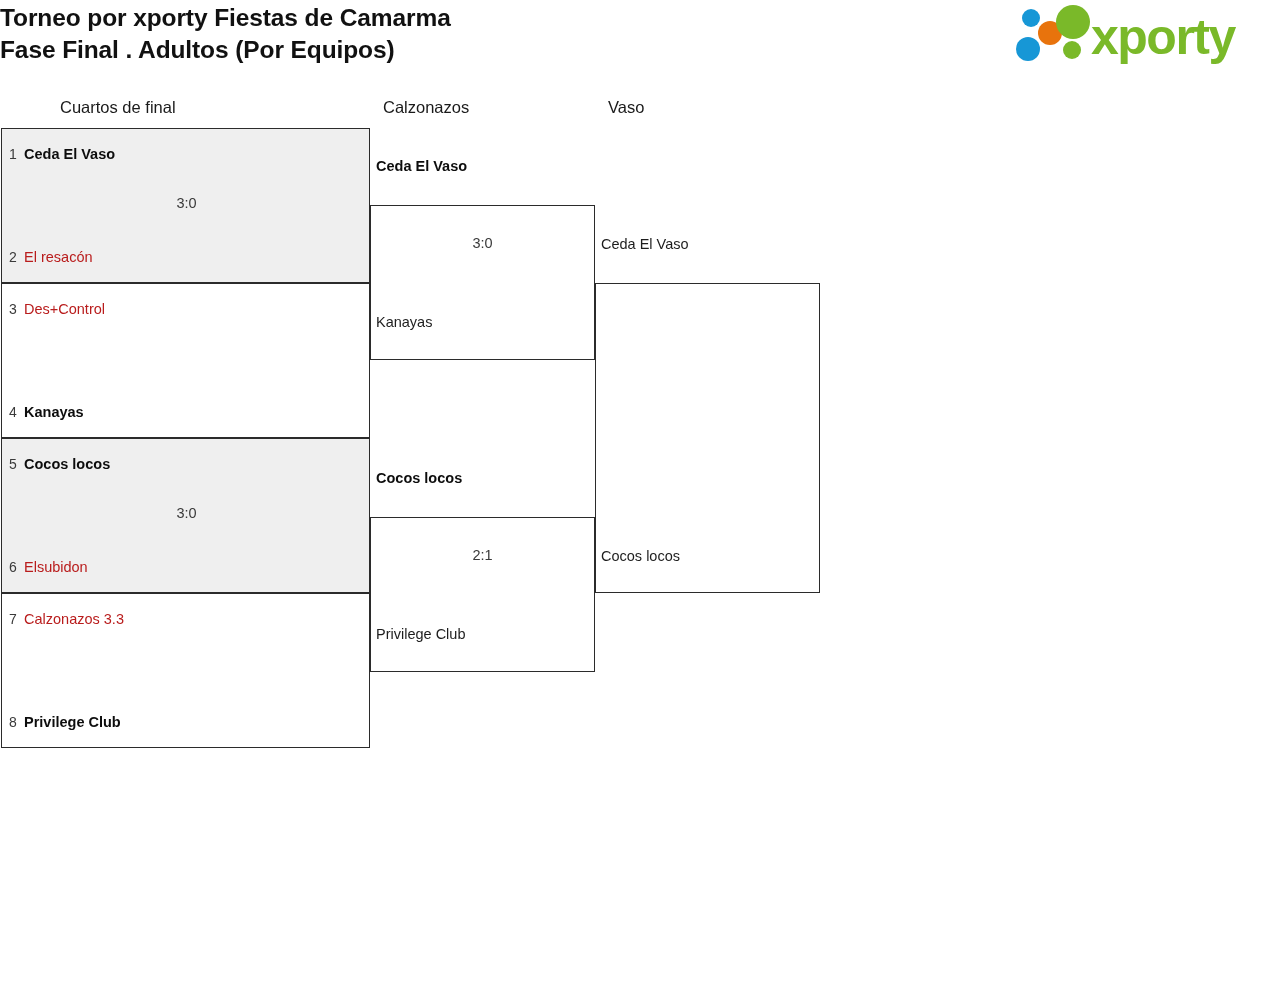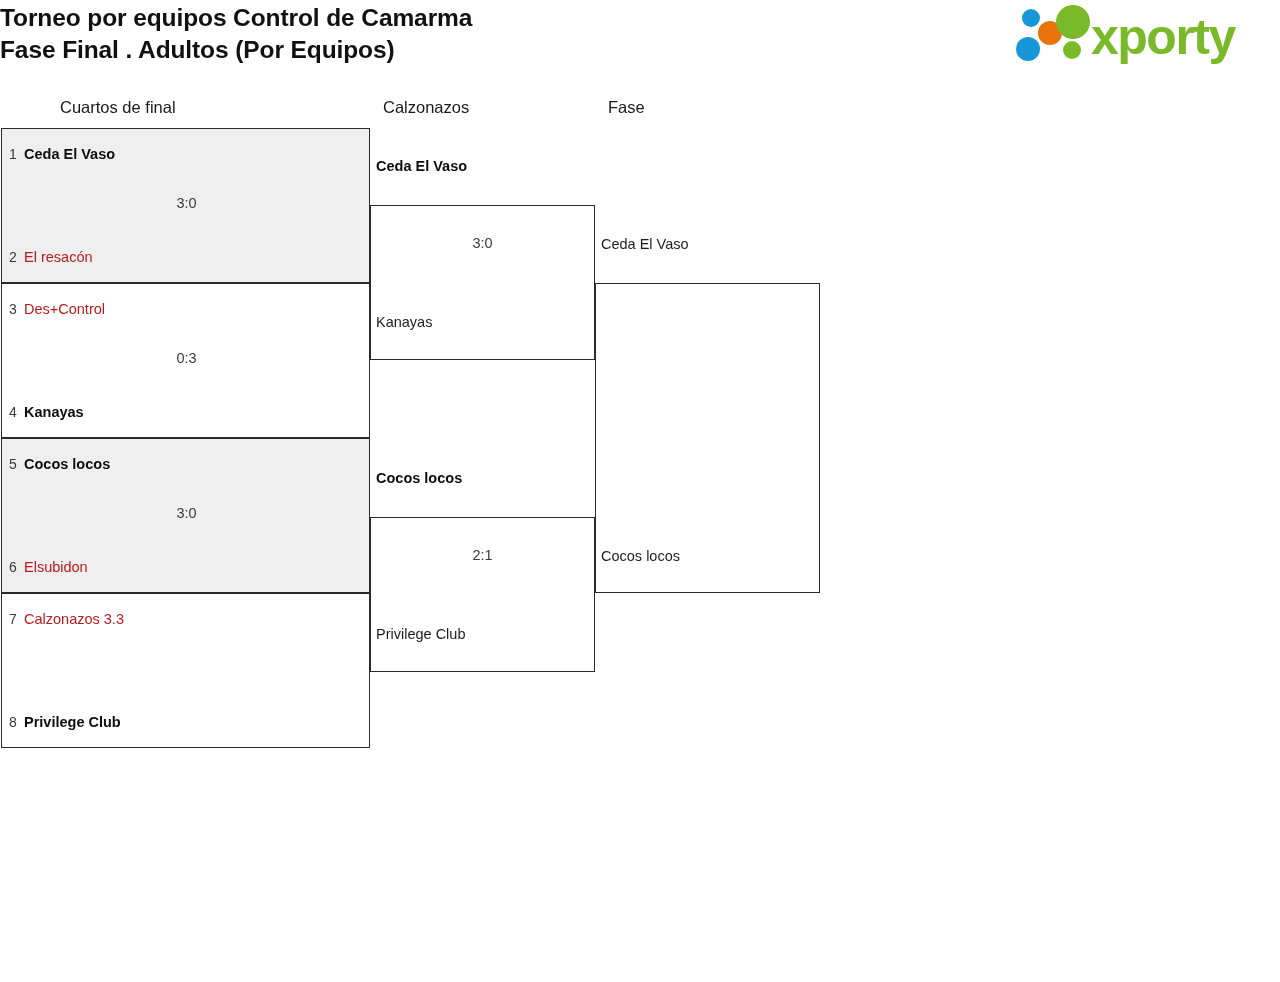--- a/index.html
+++ b/index.html
@@ -185,60 +185,59 @@
     top: 425px;
     width: 225px;
     text-align: center;
     font-size: 14.5px;
     color: #3a3a3a;
   }
 </style>
 </head>
 <body>
 
-<div class="page-title">Torneo por equipos Control de Camarma
+<div class="page-title">Torneo por xporty Fiestas de Camarma
 Fase Final . Adultos (Por Equipos)</div>
 
 <div class="logo">
   <svg width="232" height="64" viewBox="0 0 232 64" xmlns="http://www.w3.org/2000/svg">
 
     <circle cx="20" cy="14" r="9" fill="#1797d6"></circle>
     <circle cx="39" cy="29" r="12" fill="#e8730c"></circle>
     <circle cx="17" cy="45" r="12" fill="#1797d6"></circle>
     <circle cx="62" cy="18" r="17" fill="#7ab929"></circle>
     <circle cx="61" cy="46" r="9" fill="#7ab929"></circle>
 
     <text x="80" y="50" font-family="Liberation Sans, sans-serif" font-size="50" font-weight="bold" fill="#7ab929" letter-spacing="-1.5">xporty</text>
   </svg>
 </div>
 
 <div class="round-header rh-qf">Cuartos de final</div>
 <div class="round-header rh-sf">Calzonazos</div>
-<div class="round-header rh-final">Fase</div>
+<div class="round-header rh-final">Vaso</div>
 
 <div class="bracket">
 
   <div class="qf-match qf-1 shaded">
     <div class="qf-slot top">
       <span class="seed">1</span>
       <span class="team winner">Ceda El Vaso</span>
     </div>
     <div class="qf-score">3:0</div>
     <div class="qf-slot bottom">
       <span class="seed">2</span>
       <span class="team">El resacón</span>
     </div>
   </div>
 
   <div class="qf-match qf-2">
     <div class="qf-slot top">
       <span class="seed">3</span>
       <span class="team">Des+Control</span>
     </div>
-    <div class="qf-score">0:3</div>
     <div class="qf-slot bottom">
       <span class="seed">4</span>
       <span class="team winner">Kanayas</span>
     </div>
   </div>
 
   <div class="qf-match qf-3 shaded">
     <div class="qf-slot top">
       <span class="seed">5</span>
       <span class="team winner">Cocos locos</span>

